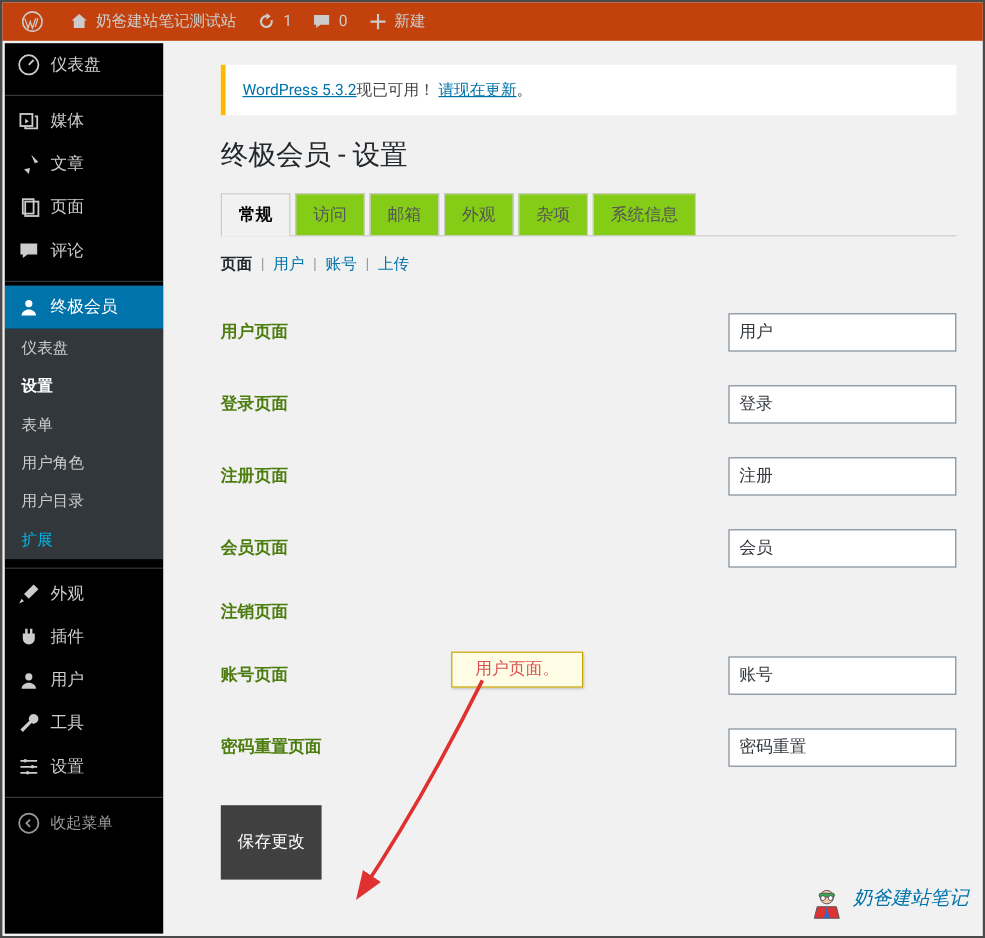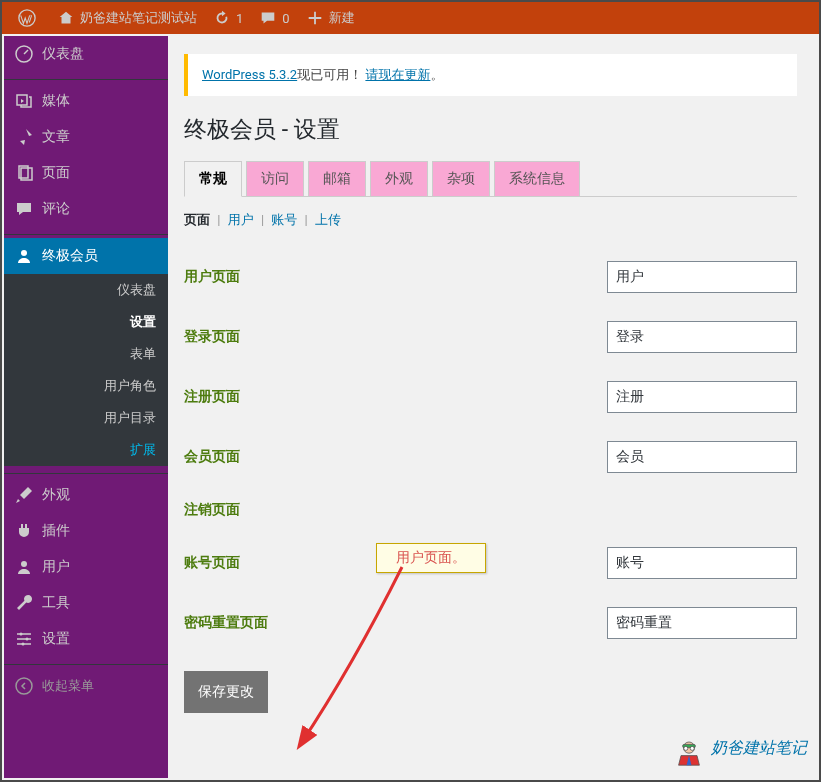--- a/index.html
+++ b/index.html
@@ -6,57 +6,57 @@
 body { font-family: -apple-system, "Segoe UI", Roboto, sans-serif; font-size: 13px; color: #444; background: #f1f1f1; width: 821px; height: 782px; overflow: hidden; position: relative; }
 .frame { border: 2px solid #4a4a4a; width: 821px; height: 782px; position: relative; background: #f1f1f1; }
 
 
 .adminbar { background: #c2410c; color: #ccc; height: 32px; display: flex; align-items: center; padding: 0 8px; font-size: 13px; }
 .adminbar .ab-item { display: flex; align-items: center; padding: 0 8px; cursor: pointer; height: 32px; }
 .adminbar .ab-icon { width: 18px; height: 18px; margin-right: 5px; display: inline-flex; align-items: center; justify-content: center; fill: #ccc; }
 .adminbar .ab-label { color: #ccc; }
 
 
-.sidebar { position: absolute; left: 2px; top: 34px; bottom: 2px; width: 164px; background: #701a75; color: #ccc; overflow-y: auto; text-align: right; }
+.sidebar { position: absolute; left: 2px; top: 34px; bottom: 2px; width: 132px; background: #000000; color: #ccc; overflow-y: auto; }
 .menu-item { display: flex; align-items: center; padding: 8px 10px; cursor: pointer; color: #ccc; font-size: 14px; }
 .menu-item.active { background: #0073aa; color: #fff; }
 .menu-item .mi-icon { width: 20px; height: 20px; margin-right: 8px; display: inline-flex; align-items: center; justify-content: center; fill: currentColor; }
 .menu-sep { height: 5px; border-bottom: 1px solid #32373c; margin: 3px 0; }
 .submenu { background: #32373c; }
 .sub-item { padding: 7px 12px 7px 14px; cursor: pointer; color: #ccc; font-size: 13px; }
 .sub-item.current { color: #fff; font-weight: 600; }
 .sub-item.blue { color: #00b9eb; }
 .collapse { display:flex; align-items:center; padding: 8px 10px; font-size:13px; color:#999; cursor:pointer; }
 .collapse .mi-icon{ width:20px;height:20px;margin-right:8px;display:inline-flex;align-items:center;justify-content:center;}
 
 
 .main { position: absolute; left: 162px; right: 2px; top: 34px; bottom: 2px; padding: 10px 20px 0 20px; overflow: hidden; }
 .notice-update { background: #fff; border-left: 4px solid #ffba00; padding: 12px 14px; margin: 8px 0 18px 0; font-size: 13px; }
 .notice-update a { color: #0073aa; text-decoration: underline; }
 h1.page-title { font-size: 23px; font-weight: 400; color: #23282d; margin: 6px 0 16px 0; }
 .notice-info { background: #fff; border: 1px solid #ccd0d4; border-left: 4px solid #007cba; padding: 10px 12px; font-size: 13px; margin-bottom: 18px; }
 .notice-info a { color: #0073aa; }
 
 .nav-tabs { border-bottom: 1px solid #ccc; display: flex; }
-.nav-tab { background: #f9a8d4; border: 1px solid #ccc; border-bottom: none; padding: 8px 14px; margin-right: 4px; font-size: 14px; cursor: pointer; color: #555; }
+.nav-tab { background: #84cc16; border: 1px solid #ccc; border-bottom: none; padding: 8px 14px; margin-right: 4px; font-size: 14px; cursor: pointer; color: #555; }
 .nav-tab.active { background: #f1f1f1; border-bottom: 1px solid #f1f1f1; margin-bottom: -1px; font-weight: 600; color:#000; }
 
 .subsub { padding: 14px 0 18px 0; font-size: 13px; }
 .subsub a { color: #0073aa; text-decoration: none; }
 .subsub .current { color: #23282d; font-weight: 600; }
 .subsub .sep { color: #999; padding: 0 4px; }
 
 .form-row { display: flex; align-items: center; padding: 14px 0; }
 .form-row label { width: 220px; font-weight: 600; color: #4d7c0f; font-size: 14px; }
 .select { border: 1px solid #7e8993; background: #fff; padding: 6px 8px; width: 190px; font-size: 14px; color: #32373c; }
 .form-area .form-row .spacer { flex: 1; }
 
 .callout { position: absolute; left: 374px; top: 541px; width: 110px; height: 30px; border: 1px solid #c7a600; background: #fffde5; color: #d9534f; font-size: 14px; display:flex; align-items:center; justify-content:center; box-shadow:1px 1px 2px rgba(0,0,0,.2); }
 
-.submit-btn { background: #737373; color: #fff; border: none; padding: 12px 14px; font-size: 14px; cursor: pointer; margin-top: 18px; }
+.submit-btn { background: #404040; color: #fff; border: none; padding: 22px 14px; font-size: 14px; cursor: pointer; margin-top: 18px; }
 
 .watermark { position: absolute; right: 12px; bottom: 10px; display: flex; align-items: flex-start; color: #0073aa; font-size: 16px; font-style: italic; font-family: "KaiTi", serif; }
 .watermark svg { width: 32px; height: 32px; margin-right: 6px; }
 
 svg.arrow { position:absolute; left:280px; top:555px; pointer-events:none; }
 </style>
 </head>
 <body>
 <div class="frame">
 

